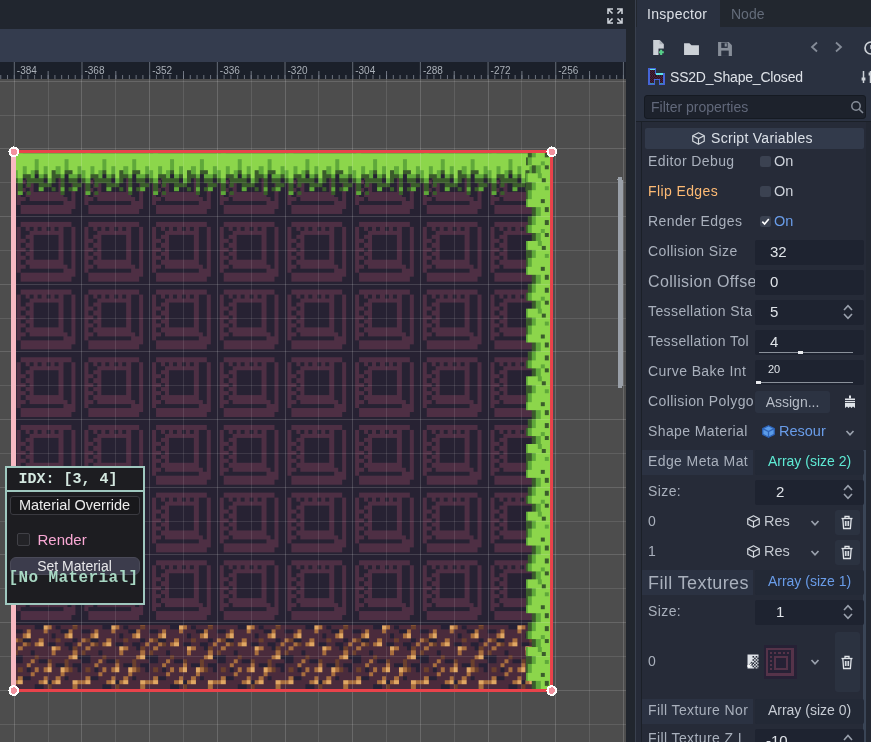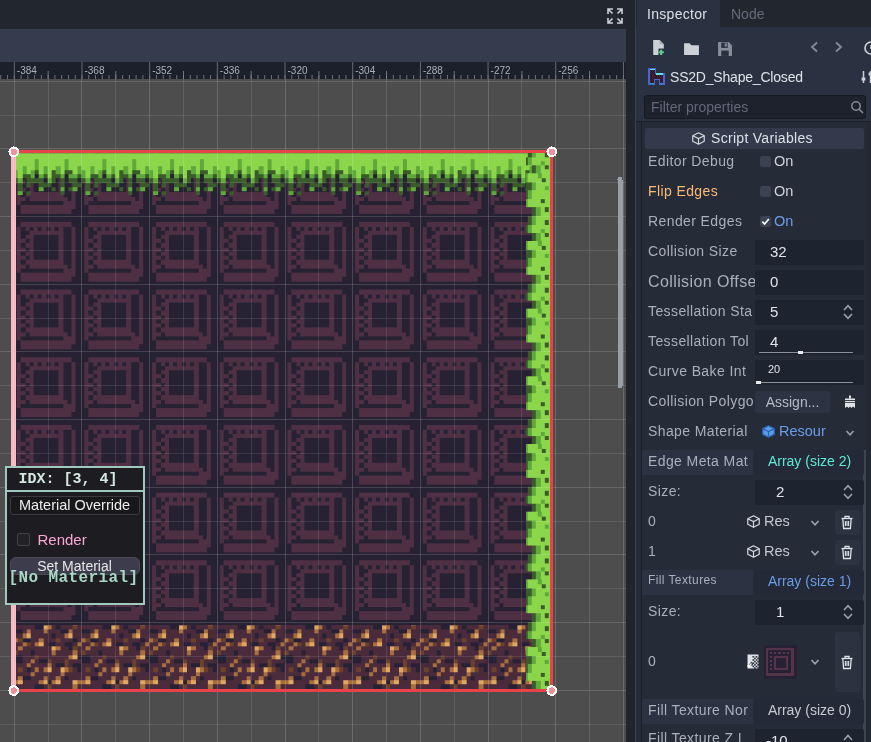--- a/index.html
+++ b/index.html
@@ -704,21 +704,21 @@
       <path d="M1.5 2 L5 5.8 L8.5 2" fill="none" stroke="#9aa1ad" stroke-width="1.7"></path>
     </svg>
     <div style="position:absolute;left:835px;top:539.5px;width:25px;height:25px;background:#2b3240;border-radius:3px"></div>
     <svg width="14" height="15" viewBox="0 0 14 15" style="position:absolute;left:840px;top:544.5px" stroke="#dfe3e8" fill="none" stroke-width="1.3">
       <path d="M1.5 3.5 H12.5"></path>
       <path d="M5 3.2 V1.5 H9 V3.2"></path>
       <path d="M2.8 3.5 L3.6 13.5 H10.4 L11.2 3.5"></path>
       <path d="M5.4 6 V11 M7 6 V11 M8.6 6 V11" stroke-width="1.1"></path>
     </svg>
     <div style="position:absolute;left:642px;top:569.5px;width:111px;height:25px;background:#2b3242"></div>
-    <div style="position:absolute;left:648px;top:573px;width:106px;color:#a9b0bc;font-size:12px;letter-spacing:0.4px;white-space:nowrap;overflow:hidden">Fill Textures</div>
+    <div style="position:absolute;left:648px;top:573px;width:106px;color:#a9b0bc;font-size:18px;letter-spacing:0.4px;white-space:nowrap;overflow:hidden">Fill Textures</div>
     <div style="position:absolute;left:755px;top:569.5px;width:109px;height:25px;background:#232936;border-radius:2px"></div>
     <div style="position:absolute;left:755px;top:573px;width:109px;font-size:14px;color:#699ce8;text-align:center">Array (size 1)</div>
     <div style="position:absolute;left:648px;top:603px;width:106px;color:#a9b0bc;font-size:14px;letter-spacing:0.4px;white-space:nowrap;overflow:hidden">Size:</div>
     <div style="position:absolute;left:755px;top:599.5px;width:109px;height:25px;background:#1e2330;border-radius:2px"></div>
     <div style="position:absolute;left:776px;top:603px;font-size:15px;color:#dfe3e8">1</div>
     <svg width="12" height="16" viewBox="0 0 12 16" style="position:absolute;left:842px;top:604px">
       <path d="M2 6 L6 1.6 L10 6" fill="none" stroke="#9aa1ad" stroke-width="1.6"></path>
       <path d="M2 10 L6 14.4 L10 10" fill="none" stroke="#9aa1ad" stroke-width="1.6"></path>
     </svg>
     <div style="position:absolute;left:648px;top:653px;width:106px;color:#a9b0bc;font-size:14px;letter-spacing:0.4px;white-space:nowrap;overflow:hidden">0</div>

